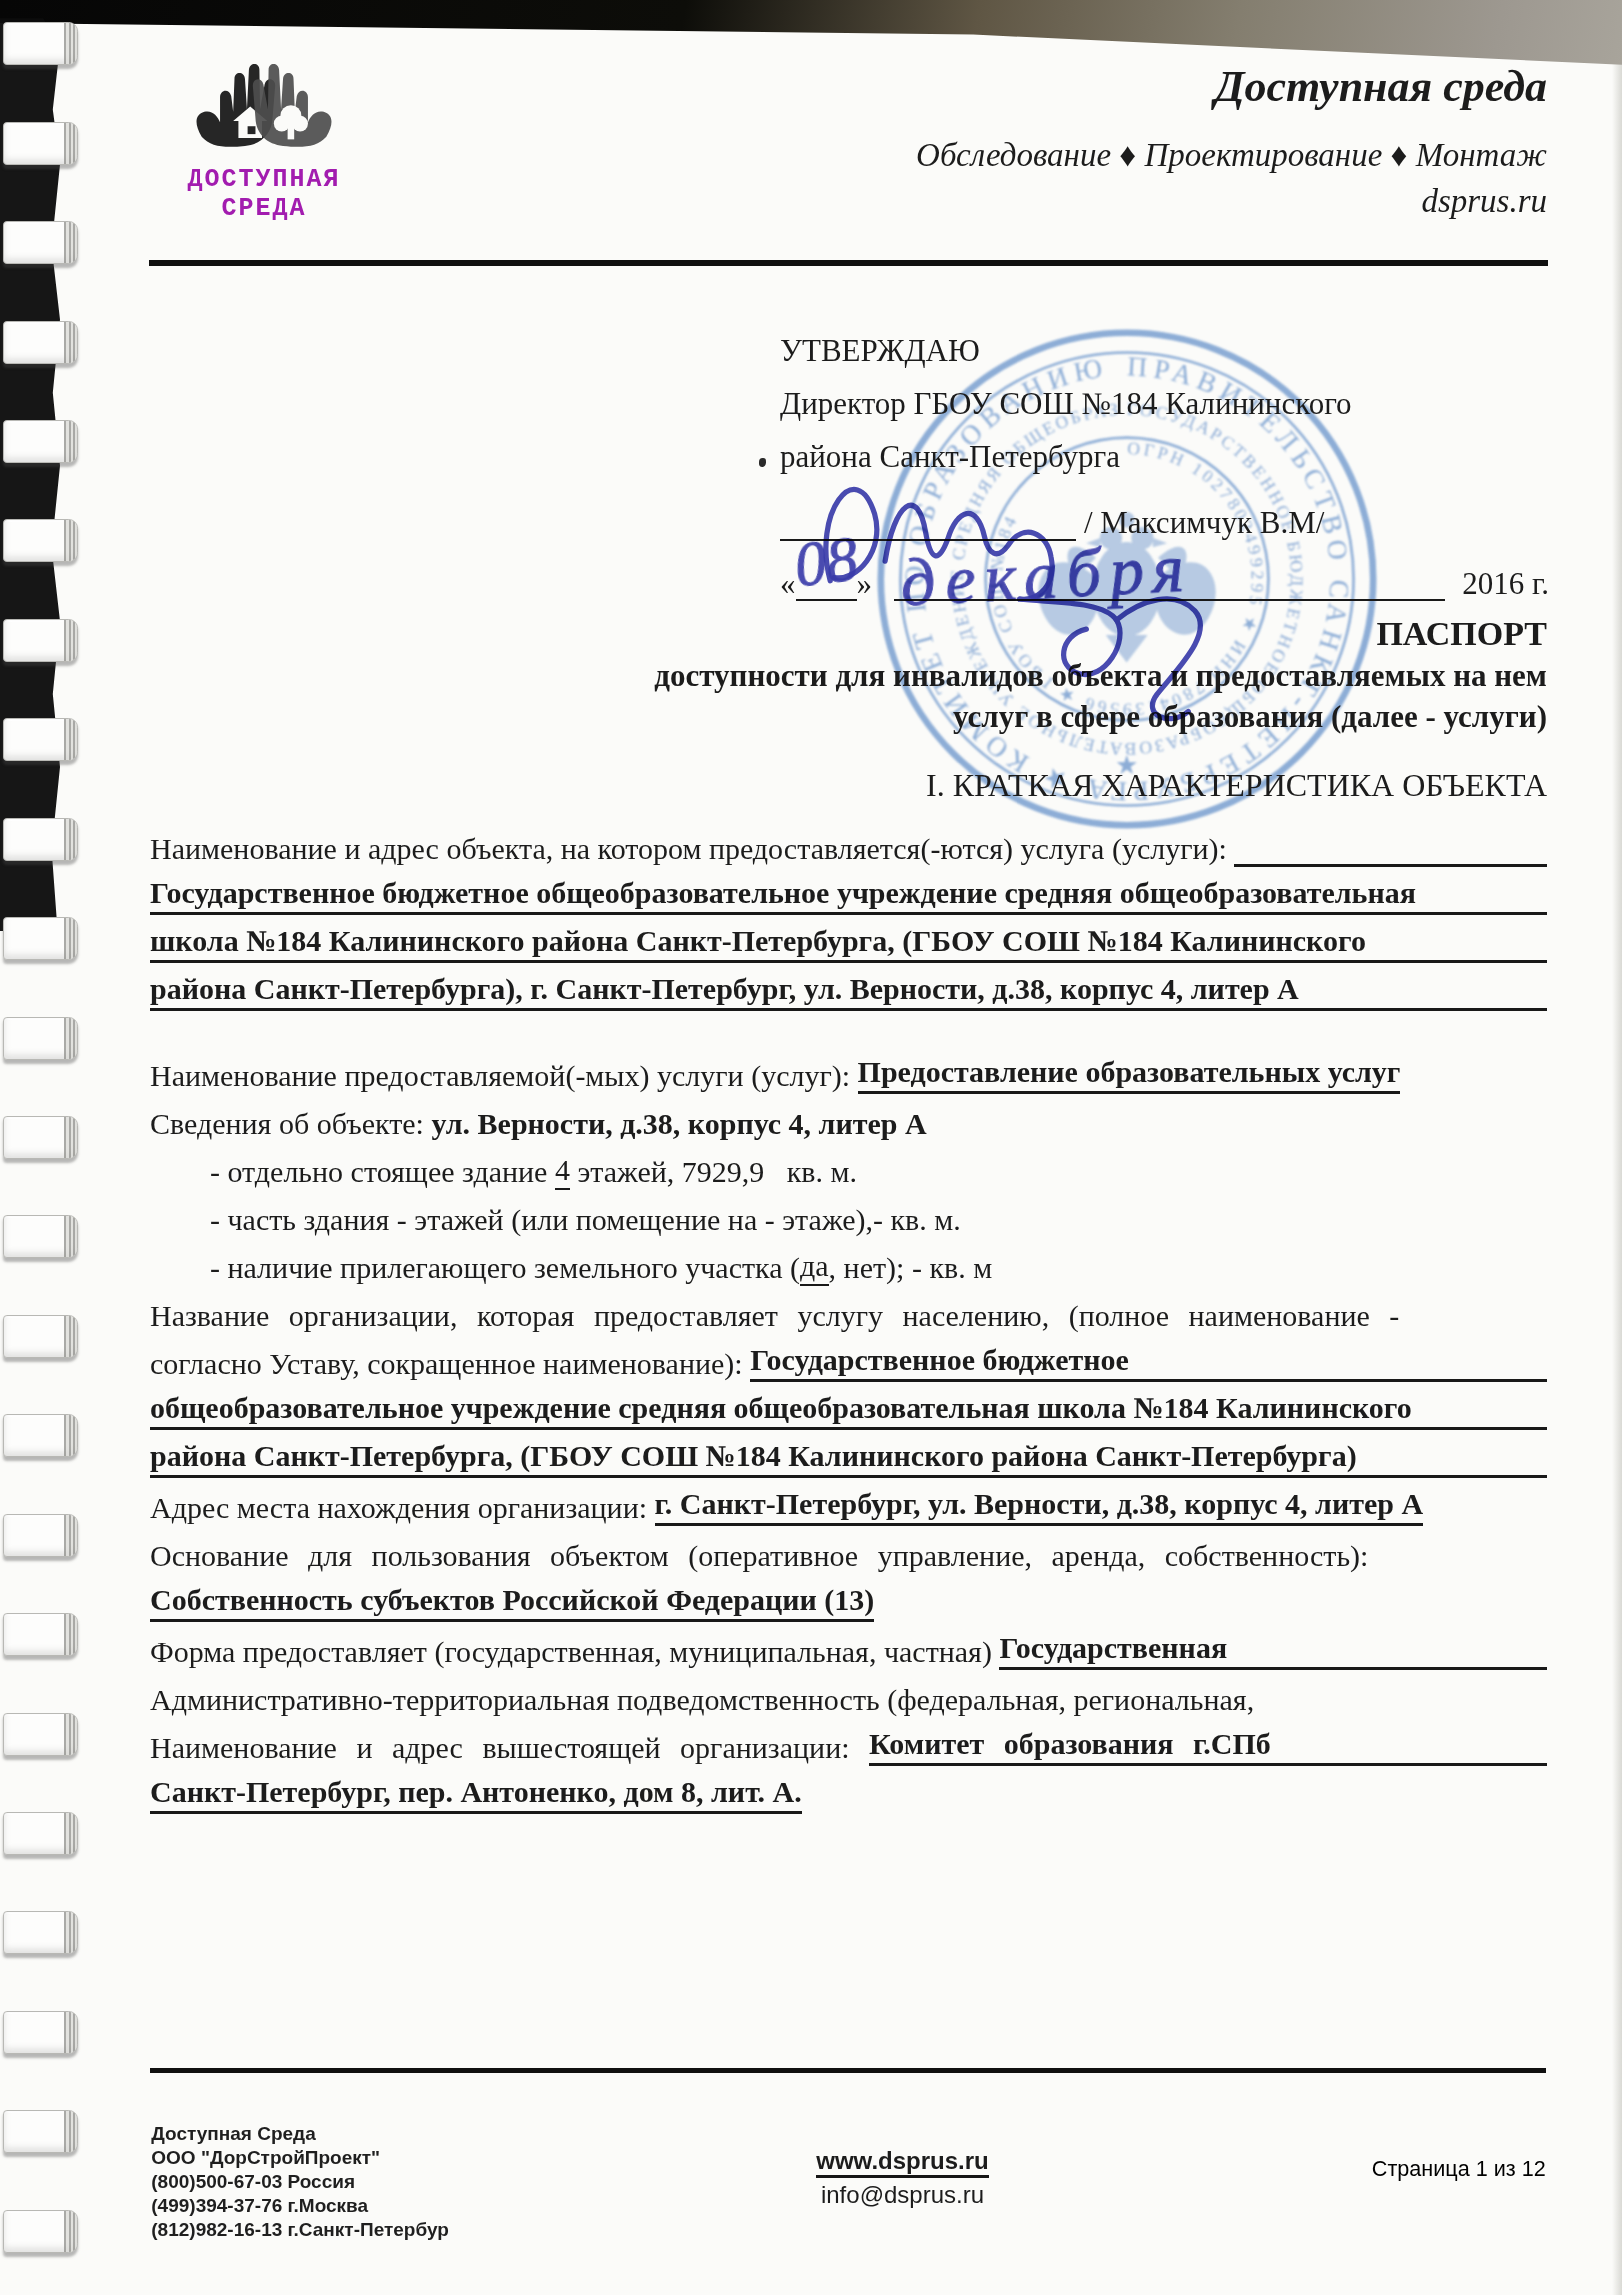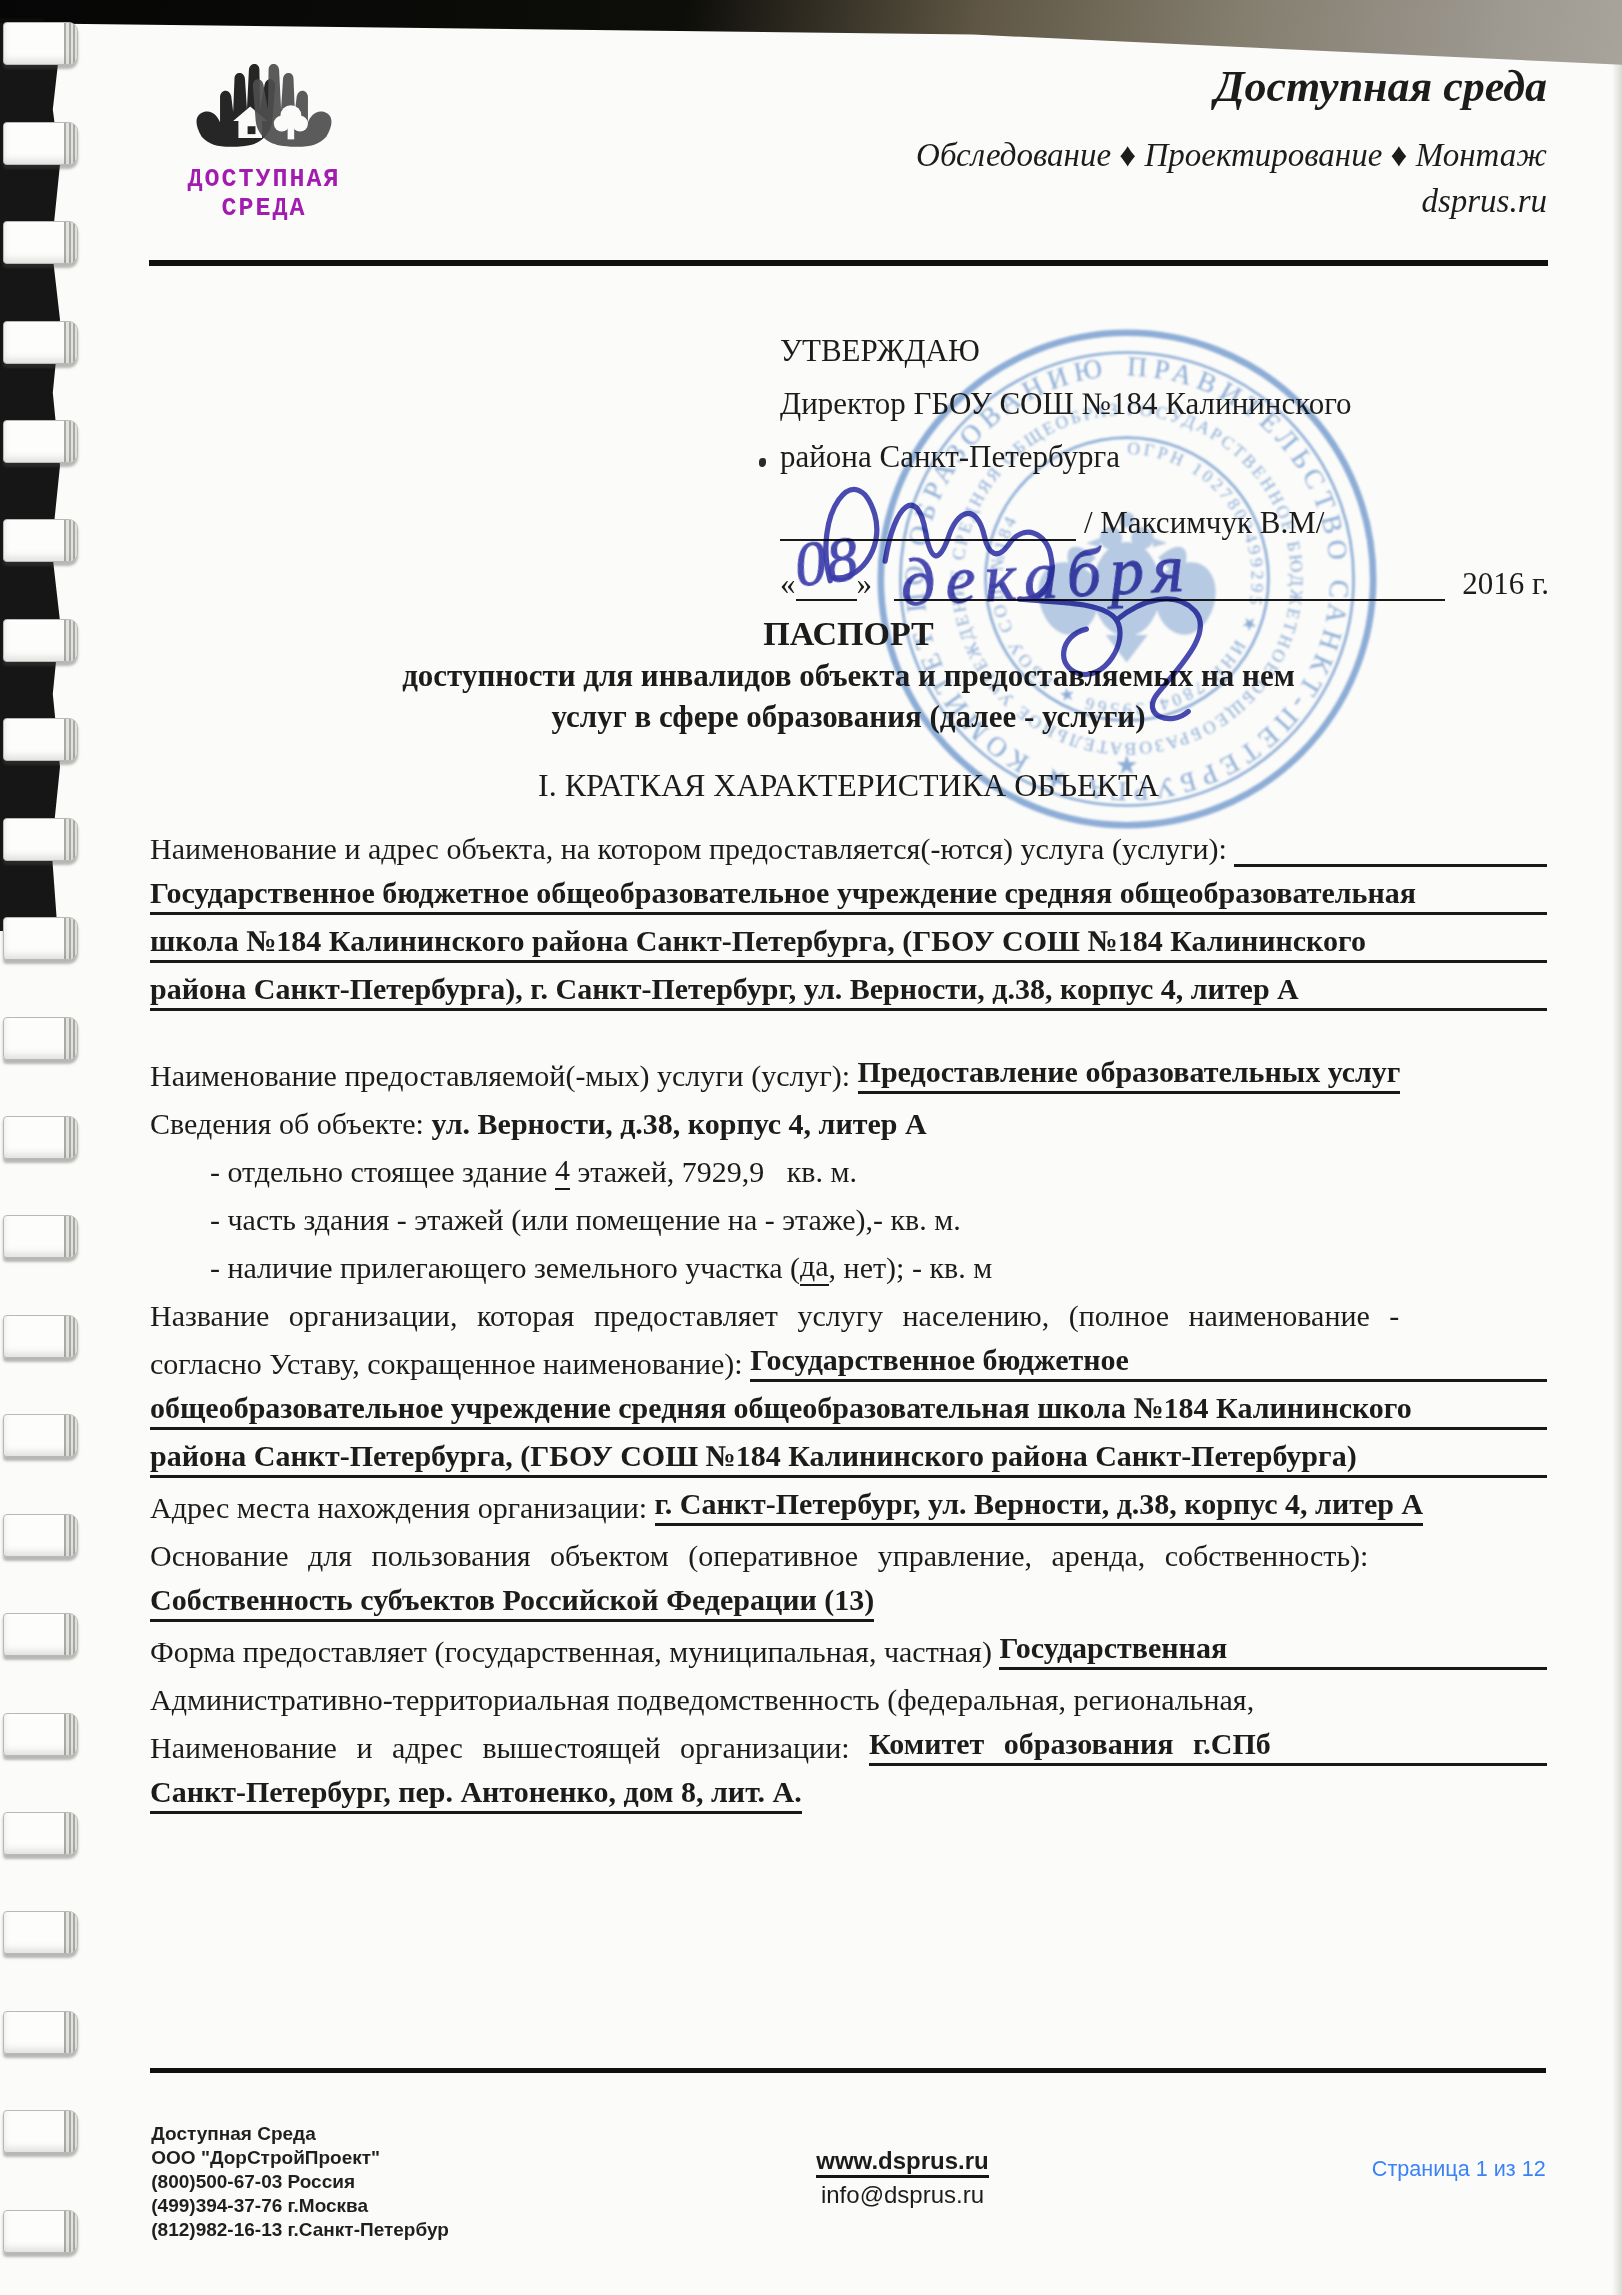--- a/index.html
+++ b/index.html
@@ -46,21 +46,21 @@
   .brand{font-size:44px;font-weight:bold;line-height:50px;}
   .tagline{font-size:33px;line-height:50px;margin-top:18.3px;}
   .site{font-size:33px;line-height:42px;}
   
   .approval{position:absolute;left:780px;top:324px;width:769px;z-index:3;font-size:31px;}
   .approval .aline{line-height:53px;white-space:pre;}
   .sig-row{display:flex;align-items:flex-end;height:50px;}
   .sig-row .txt{line-height:1.15;white-space:pre;}
   .uline{border-bottom:2.6px solid #191919;align-self:flex-end;}
   
-  .titleblock{position:absolute;left:150px;top:612px;width:1397px;text-align:center;z-index:3;}
+  .titleblock{position:absolute;left:150px;top:612px;width:1397px;text-align:right;z-index:3;}
   .t1{font-size:34px;font-weight:bold;line-height:43px;}
   .t2{font-size:31px;font-weight:bold;line-height:41px;}
   .section-h{font-size:32px;line-height:39px;margin-top:29px;}
   
   .docbody{position:absolute;left:150px;top:819px;width:1397px;z-index:3;font-size:30px;}
   .line{display:flex;align-items:flex-end;height:48px;}
   .line>span{line-height:1.16;white-space:pre;}
   .gap{margin-top:35px;}
   .indent{padding-left:60px;}
   .wide>span{word-spacing:.40em;}
@@ -76,21 +76,21 @@
   .ink-dot{position:absolute;left:759px;top:458px;width:7.2px;height:8.5px;background:#2a2a2a;
     border-radius:50% 40% 55% 45%;z-index:3;}
   
   .footer{position:absolute;left:150px;top:2122px;width:1397px;height:144px;z-index:3;
     font-family:"Liberation Sans","DejaVu Sans",sans-serif;}
   .f-company{position:absolute;left:1.3px;top:0;font-size:19px;font-weight:bold;line-height:24px;color:#1f1f1f;}
   .f-center{position:absolute;left:589px;top:23.6px;width:327px;text-align:center;}
   .f-www{display:inline-block;font-size:24px;font-weight:bold;border-bottom:3.9px solid #161616;
     padding-bottom:0;line-height:29px;}
   .f-mail{font-size:24px;font-weight:normal;line-height:34px;}
-  .f-page{position:absolute;right:1.3px;top:34px;font-size:21.6px;color:#3b82f6;}
+  .f-page{position:absolute;right:1.3px;top:34px;font-size:21.6px;color:#000000;}
 </style>
 </head>
 <body>
 
 <div class="scan-top"></div>
 <div class="edge-right"></div>
 
 <div class="binding">
   <div class="binding-dark"></div>
   <div id="loops">

